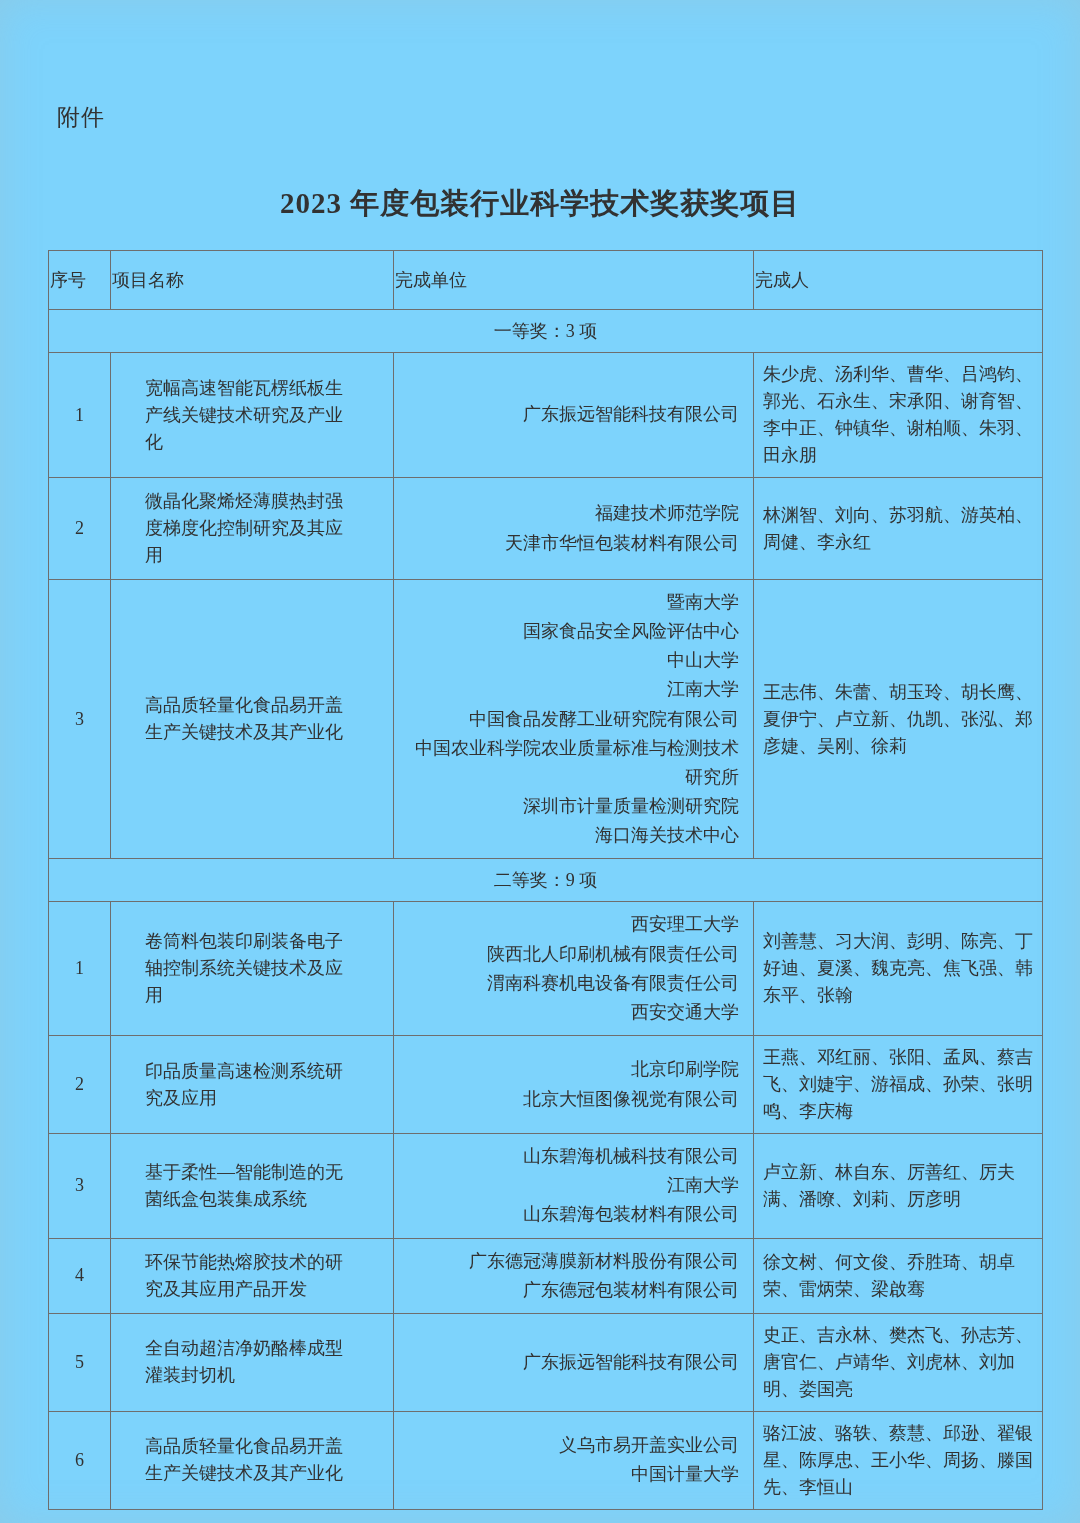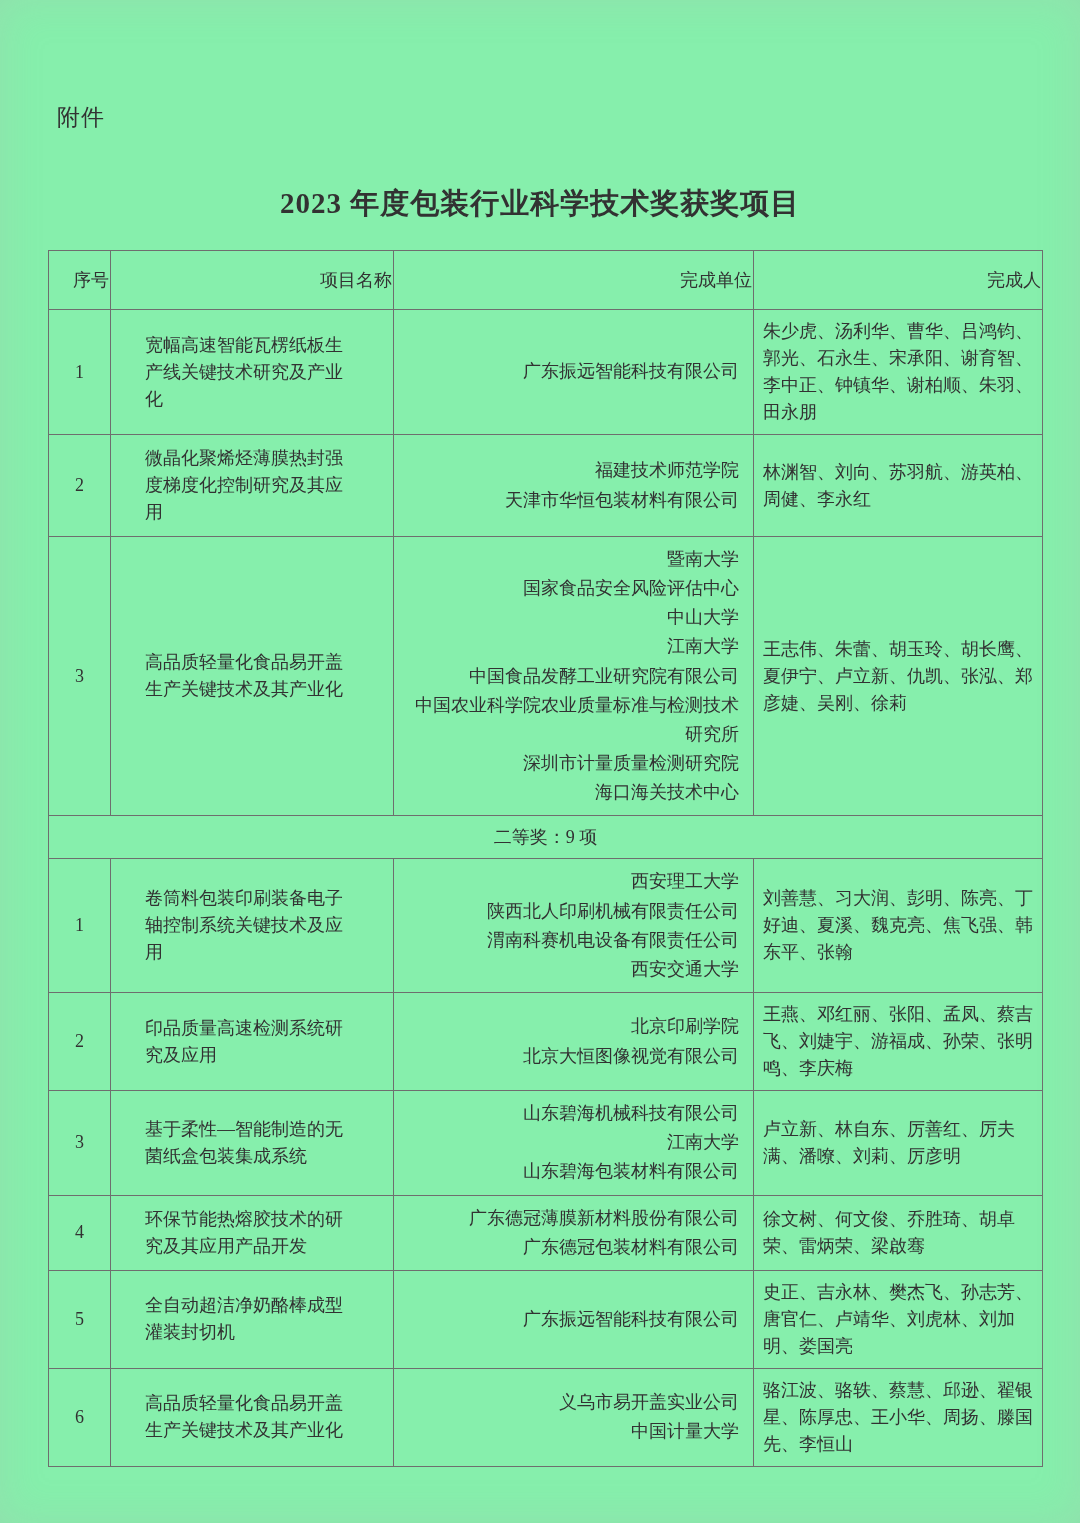--- a/index.html
+++ b/index.html
@@ -10,21 +10,21 @@
     width: 1080px;
     height: 1523px;
     background: #fafaf8;
     font-family: "Liberation Serif", "DejaVu Serif", serif;
     color: #323232;
     position: relative;
   }
   .scan-page {
     position: absolute;
     inset: 0;
-    background: #86efac;
+    background: #7dd3fc;
     box-shadow: inset 0 0 40px rgba(180,180,175,0.25);
   }
   .attachment {
     position: absolute;
     left: 57px;
     top: 102px;
     font-size: 23px;
     letter-spacing: 1px;
   }
   .doc-title {
@@ -52,21 +52,21 @@
   table.awards th,
   table.awards td {
     border: 1px solid #6e6e6e;
     vertical-align: middle;
     font-size: 18px;
     line-height: 1.5;
     font-weight: normal;
   }
   table.awards th {
     height: 56px;
-    text-align: right;
+    text-align: left;
     font-size: 18px;
   }
   td.section-cell {
     height: 42px;
     text-align: center;
     padding: 0;
   }
   td.cell-no {
     text-align: center;
     padding: 6px 2px;
@@ -107,20 +107,23 @@
     <thead>
       <tr>
         <th>序号</th>
         <th>项目名称</th>
         <th>完成单位</th>
         <th>完成人</th>
       </tr>
     </thead>
     <tbody>
 
+    <tr>
+          <td colspan="4" class="section-cell">一等奖：3 项</td>
+        </tr>
         <tr>
           <td class="cell-no">1</td>
           <td class="cell-project">宽幅高速智能瓦楞纸板生产线关键技术研究及产业化</td>
           <td class="cell-units">
             <div>广东振远智能科技有限公司</div>
           </td>
           <td class="cell-people">朱少虎、汤利华、曹华、吕鸿钧、郭光、石永生、宋承阳、谢育智、李中正、钟镇华、谢柏顺、朱羽、田永朋</td>
         </tr>
         <tr>
           <td class="cell-no">2</td>

